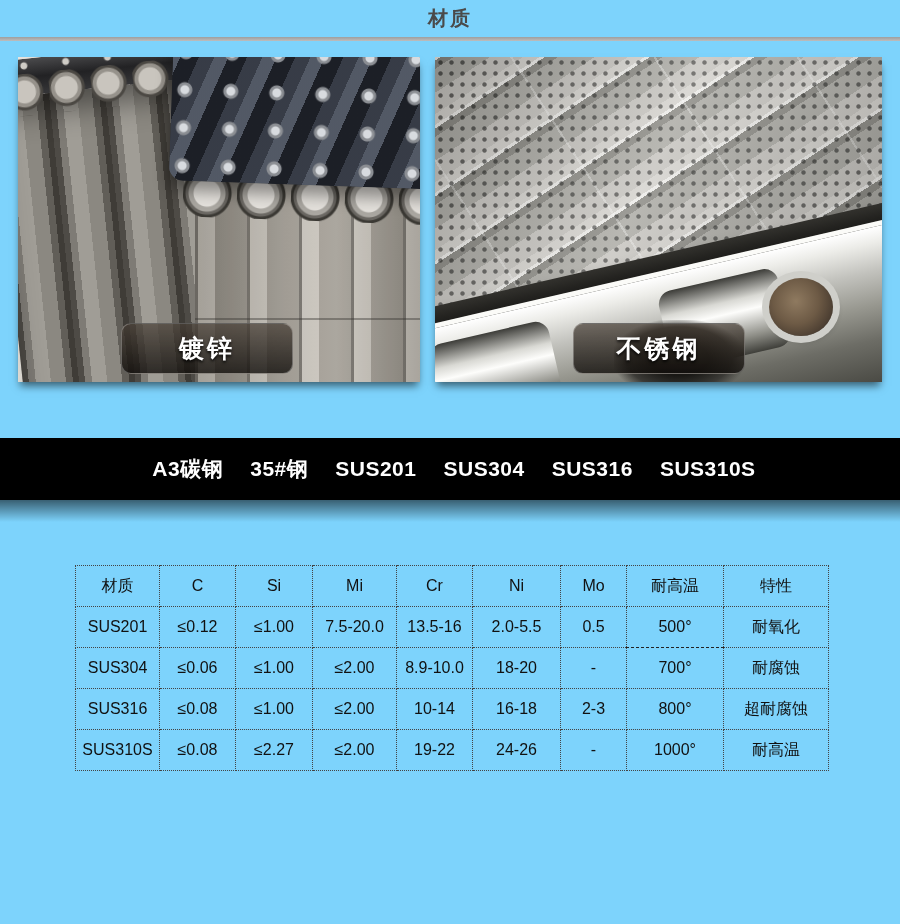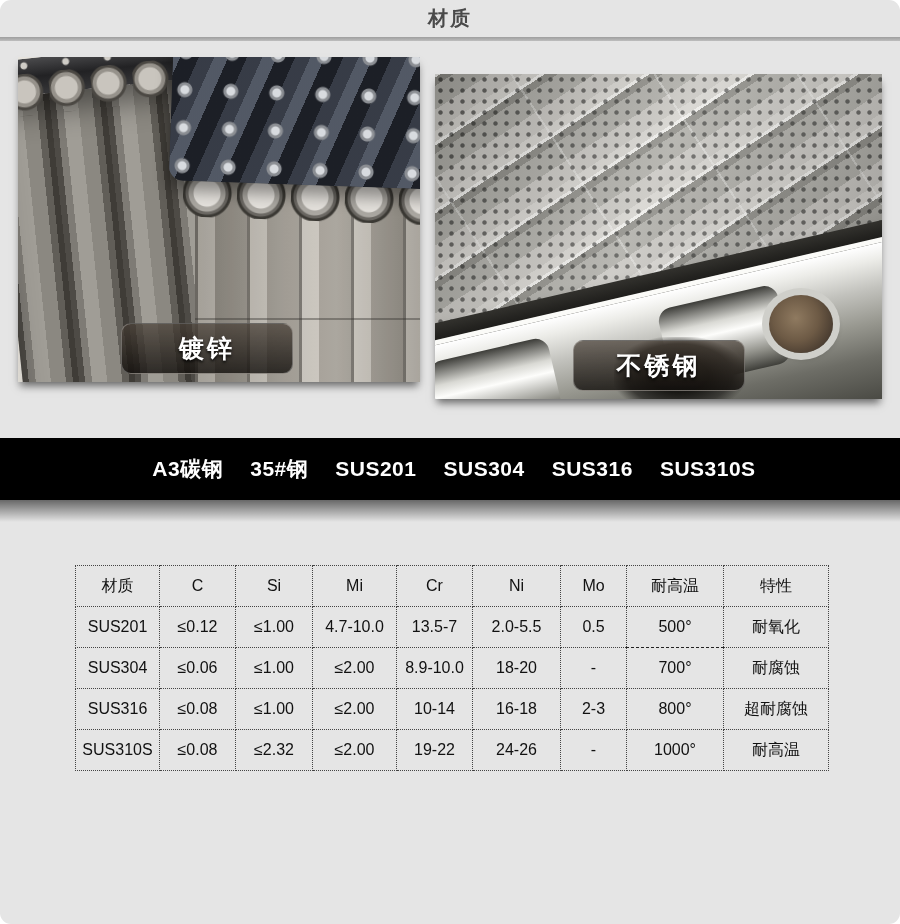--- a/index.html
+++ b/index.html
@@ -2,21 +2,21 @@
 <html style="--banner-bg: #000000; --banner-text: #ffffff; --divider-color: #bdbdbd; --title-color: #4a4a4a; --table-border: #444444; --table-text: #111111;"><head>
 <meta charset="utf-8">
 <style>
   * { margin:0; padding:0; box-sizing:border-box; }
   html,body { background:#fff; }
   body {
     width:900px; height:924px;
     font-family:"Liberation Sans","DejaVu Sans",sans-serif;
     position:relative; overflow:hidden;
   }
-  .page { position:relative; width:900px; height:924px; background:#e5e5e5;border-radius:11px; }
+  .page { position:relative; width:900px; height:924px; background:#7dd3fc; }
 
   
   .header {
     position:absolute; top:0; left:0; width:900px; height:37px;
     display:flex; align-items:center; justify-content:center;
   }
   .page-title {
     font-size:20px; font-weight:bold; color:var(--title-color,#4a4a4a); letter-spacing:2px;
   }
   .divider {
@@ -27,21 +27,21 @@
   
   .gallery {
     position:absolute; top:57px; left:18px; width:864px; height:325px;
     display:flex; gap:15px;
   }
   .photo {
     position:relative; height:325px; overflow:hidden; background:#c7c1b5;
     box-shadow:0 6px 8px -2px rgba(0,0,0,0.55);
   }
   .photo-left  { width:422px; }
-  .photo-right { width:469px;margin-top:17px; }
+  .photo-right { width:469px; }
 
   
   .concrete {
     position:absolute; inset:0; background-color:#c9c3b7;
     background-image:
       linear-gradient(100deg, rgba(255,255,255,0.55) 0%, rgba(255,255,255,0) 45%),
       repeating-linear-gradient(24deg, transparent 0 64px, rgba(110,104,94,0.45) 64px 66px, transparent 66px 130px),
       repeating-linear-gradient(-65deg, transparent 0 88px, rgba(110,104,94,0.35) 88px 90px, transparent 90px 178px);
   }
   .slat-panel {
@@ -246,22 +246,22 @@
           <th>Mo</th>
           <th>耐高温</th>
           <th>特性</th>
         </tr>
     </thead>
     <tbody id="spec-body">
         <tr>
           <td>SUS201</td>
           <td>≤0.12</td>
           <td>≤1.00</td>
-          <td>4.7-10.0</td>
-          <td>13.5-7</td>
+          <td>7.5-20.0</td>
+          <td>13.5-16</td>
           <td>2.0-5.5</td>
           <td>0.5</td>
           <td>500°</td>
           <td>耐氧化</td>
         </tr>
         <tr>
           <td>SUS304</td>
           <td>≤0.06</td>
           <td>≤1.00</td>
           <td>≤2.00</td>
@@ -278,21 +278,21 @@
           <td>≤2.00</td>
           <td>10-14</td>
           <td>16-18</td>
           <td>2-3</td>
           <td>800°</td>
           <td>超耐腐蚀</td>
         </tr>
         <tr>
           <td>SUS310S</td>
           <td>≤0.08</td>
-          <td>≤2.32</td>
+          <td>≤2.27</td>
           <td>≤2.00</td>
           <td>19-22</td>
           <td>24-26</td>
           <td>-</td>
           <td>1000°</td>
           <td>耐高温</td>
         </tr>
       </tbody>
   </table>
 

